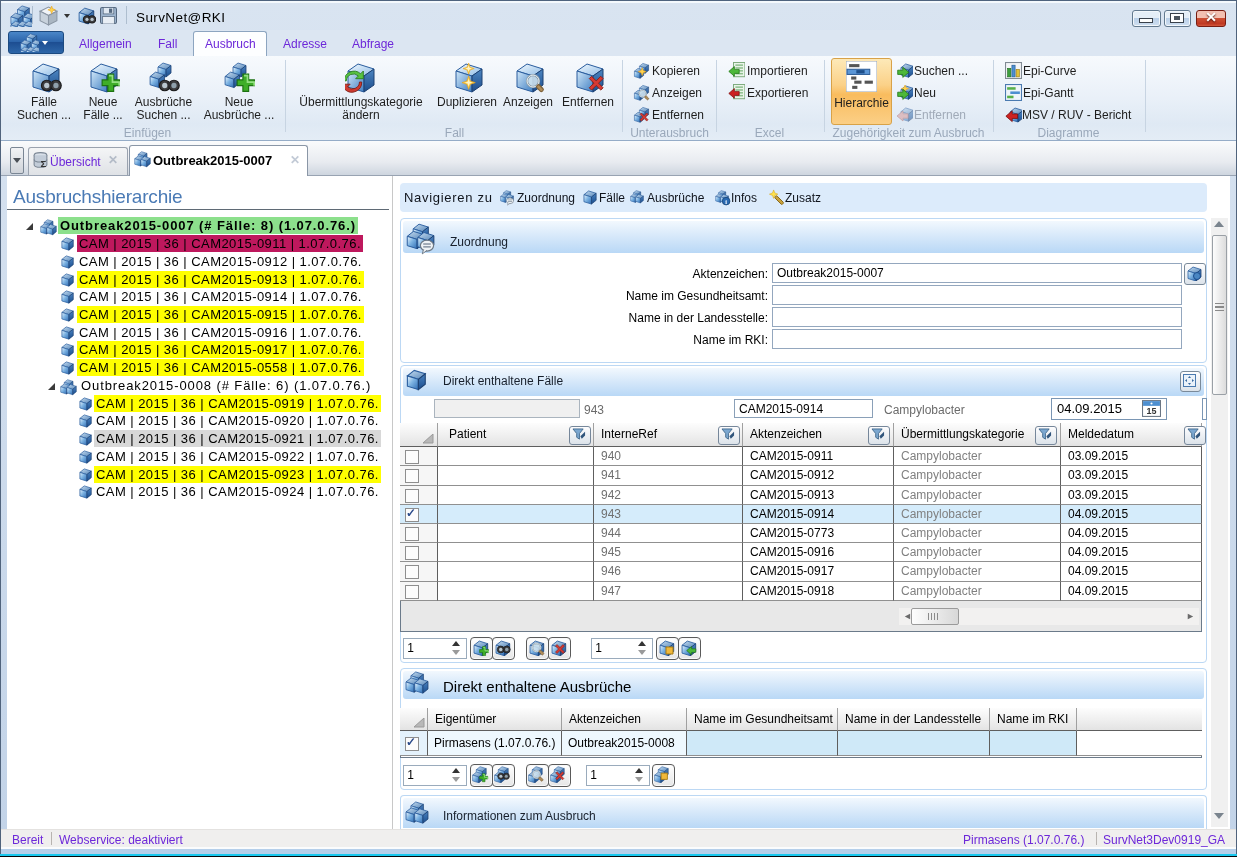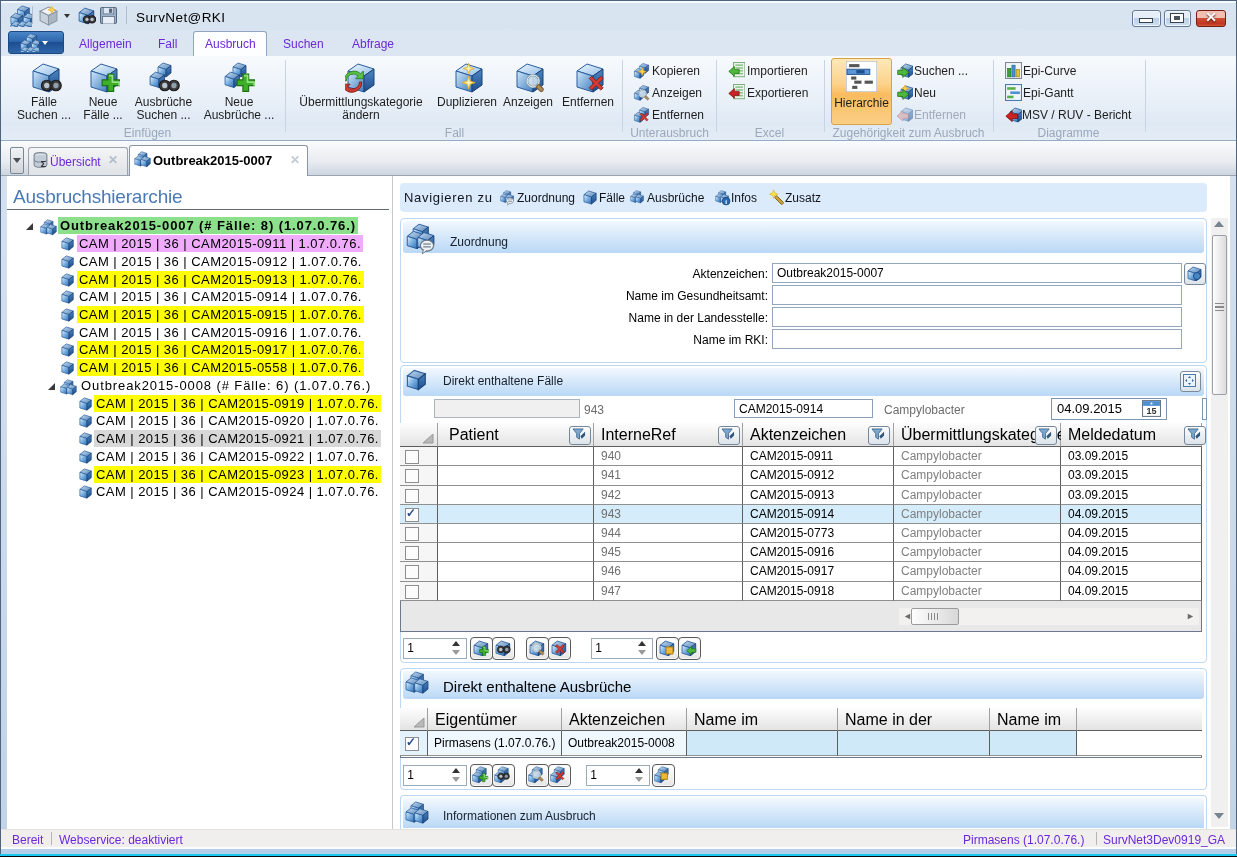--- a/index.html
+++ b/index.html
@@ -7,21 +7,21 @@
 .abs{position:absolute}
 .t12{font-size:12px;color:#6d28d9}
 .ribbonlbl{position:absolute;top:126px;font-size:12px;color:#9aa8ba;text-align:center}
 .bigbtn{position:absolute;top:96px;text-align:center;font-size:12px;color:#1e1e1e;line-height:12.5px}
 .smallrow{position:absolute;font-size:12px;color:#1e1e1e;line-height:16px}
 .treerow{position:absolute;font-size:13px;letter-spacing:0.45px;white-space:nowrap;height:18px;line-height:18px;color:#000}
 .sep{position:absolute;top:60px;width:1px;height:72px;background:#c7d4e2}
 .sechdr{position:absolute;left:2px;right:2px;top:2px;height:32px;border-radius:3px;background:linear-gradient(#f2f8fe,#d8e9fa 45%,#b9d8f6)}
 .formlbl{position:absolute;font-size:12px;color:#000;text-align:right}
 .forminput{position:absolute;border:1px solid #94a7be;background:#fff;font-size:12px;padding:2px 0 0 4px}
-.gridhdr{position:absolute;background:linear-gradient(#fdfdfd,#efefef 55%,#e3e3e3);border-right:1px solid #a0a0a0;font-size:16px;color:#000;line-height:23px;padding-left:7px;box-sizing:border-box}
+.gridhdr{position:absolute;background:linear-gradient(#fdfdfd,#efefef 55%,#e3e3e3);border-right:1px solid #a0a0a0;font-size:12px;color:#000;line-height:23px;padding-left:7px;box-sizing:border-box}
 .gridcell{position:absolute;border-right:1px solid #5e5e5e;border-bottom:1px solid #909090;font-size:12px;line-height:18px;padding-left:7px;box-sizing:border-box;white-space:nowrap;overflow:hidden}
 .iconbtn{position:absolute;width:21px;height:21px;border:1px solid #5a5a5a;border-radius:4px;background:linear-gradient(#ffffff,#e6e6e6);box-shadow:inset 0 0 0 1px #f8f8f8}
 .spin{position:absolute;height:19px;border:1px solid #9aabbc;background:#fff;font-size:12px;line-height:19px}
 .funbtn{position:absolute;width:20px;height:17px;border:1px solid #76879a;border-radius:3px;background:linear-gradient(#fdfdfe,#dce3ea)}
 .navitem{font-size:12px;color:#10141c}
 .cb{position:absolute;width:12px;height:12px;border:1px solid #8e8e8e;background:#fcfcfc}
 .spinarr{position:absolute;width:0;height:0}
 </style></head>
 <body>
 <svg width="0" height="0" style="position:absolute">
@@ -218,21 +218,21 @@
 <div class="abs" style="left:1px;top:30px;width:1235px;height:26px;background:#dce6f2"></div>
 <div class="abs" style="left:8px;top:31px;width:56px;height:23px;border:1px solid #1c4a80;border-radius:3px;background:linear-gradient(#4a86c8,#2a62a8 50%,#1d4e92 50%,#2d66a8);box-sizing:border-box"></div>
 <svg class="abs" style="left:20px;top:33px" width="19" height="19" viewBox="0 0 15 15">
     <use href="#logo"></use>
   </svg>
 <div class="abs" style="left:42px;top:41px;width:0;height:0;border-left:3.5px solid transparent;border-right:3.5px solid transparent;border-top:4px solid #fff"></div>
 <div class="abs t12" style="left:79px;top:37px">Allgemein</div>
 <div class="abs t12" style="left:158px;top:37px">Fall</div>
 <div class="abs" style="left:193px;top:31px;width:74px;height:26px;background:#fdfeff;border:1px solid #8da5c0;border-bottom:none;border-radius:3px 3px 0 0;box-sizing:border-box"></div>
 <div class="abs t12" style="left:205px;top:37px">Ausbruch</div>
-<div class="abs t12" style="left:283px;top:37px">Suchen</div>
+<div class="abs t12" style="left:283px;top:37px">Adresse</div>
 <div class="abs t12" style="left:352px;top:37px">Abfrage</div>
 
 <div class="abs" style="left:1px;top:56px;width:1235px;height:85px;background:linear-gradient(#f7fafd,#e9f0f8 50%,#dfe9f4 80%,#e4edf6)"></div>
 <div class="abs" style="left:1px;top:140px;width:1235px;height:1px;background:#95acc7"></div>
 
 <div class="sep" style="left:285px"></div>
 <div class="sep" style="left:622px"></div>
 <div class="sep" style="left:716px"></div>
 <div class="sep" style="left:824px"></div>
 <div class="sep" style="left:993px"></div>
@@ -379,21 +379,21 @@
 <svg class="abs" style="left:26px;top:223px" width="8" height="8">
     <polygon points="0,7 7,7 7,0" fill="#3a3a3a"></polygon>
   </svg>
 <svg class="abs" style="left:40px;top:219px" width="17" height="17" viewBox="0 0 15.5 15.5">
     <use href="#cube3s"></use>
   </svg>
 <div class="treerow" style="left:58px;top:217px"><span style="background:#8ce08c;font-weight:bold;letter-spacing:0.9px;padding:1px 2px">Outbreak2015-0007 (# Fälle: 8) (1.07.0.76.)</span></div>
 <svg class="abs" style="left:61px;top:237px" width="14" height="14" viewBox="0 0 16 16">
     <use href="#cubesm"></use>
   </svg>
-<div class="treerow" style="left:77px;top:235px"><span style="background:#f0abfc;padding:1px 2px">CAM | 2015 | 36 | CAM2015-0911 | 1.07.0.76.</span></div>
+<div class="treerow" style="left:77px;top:235px"><span style="background:#be185d;padding:1px 2px">CAM | 2015 | 36 | CAM2015-0911 | 1.07.0.76.</span></div>
 <svg class="abs" style="left:61px;top:255px" width="14" height="14" viewBox="0 0 16 16">
     <use href="#cubesm"></use>
   </svg>
 <div class="treerow" style="left:77px;top:253px"><span style="padding:1px 2px">CAM | 2015 | 36 | CAM2015-0912 | 1.07.0.76.</span></div>
 <svg class="abs" style="left:61px;top:273px" width="14" height="14" viewBox="0 0 16 16">
     <use href="#cubesm"></use>
   </svg>
 <div class="treerow" style="left:77px;top:271px"><span style="background:#ffff00;padding:1px 2px">CAM | 2015 | 36 | CAM2015-0913 | 1.07.0.76.</span></div>
 <svg class="abs" style="left:61px;top:290px" width="14" height="14" viewBox="0 0 16 16">
     <use href="#cubesm"></use>

